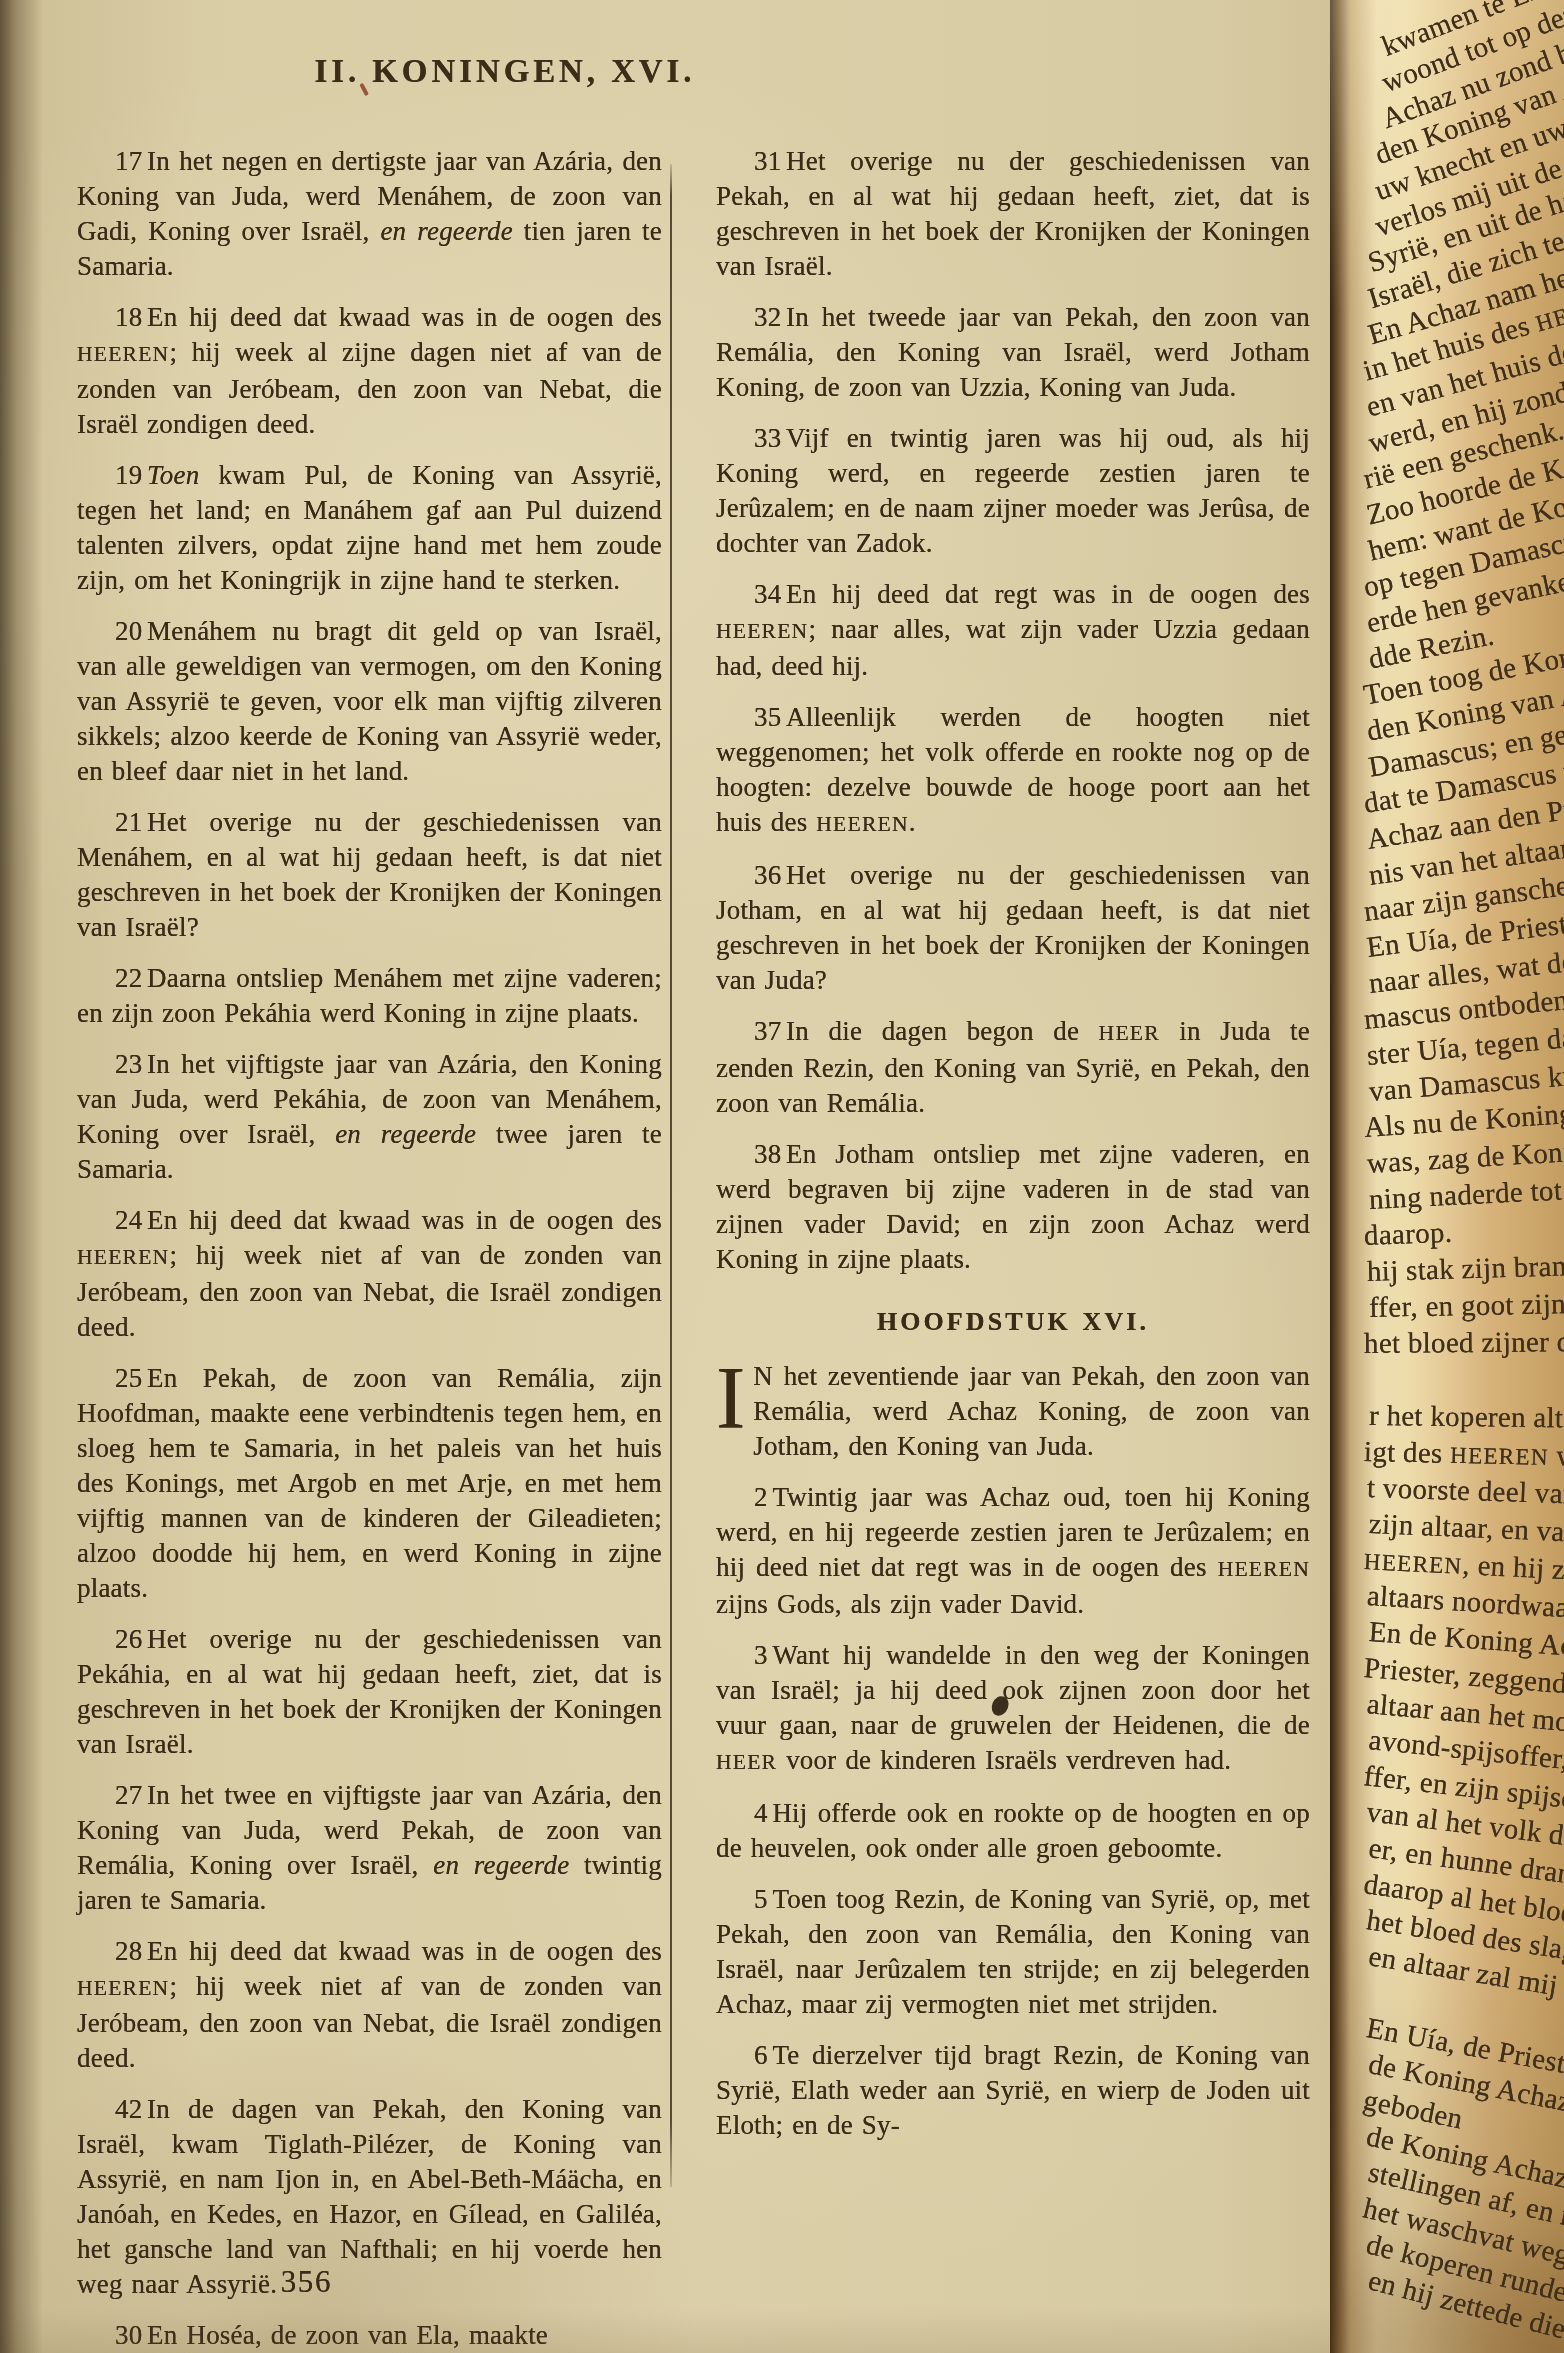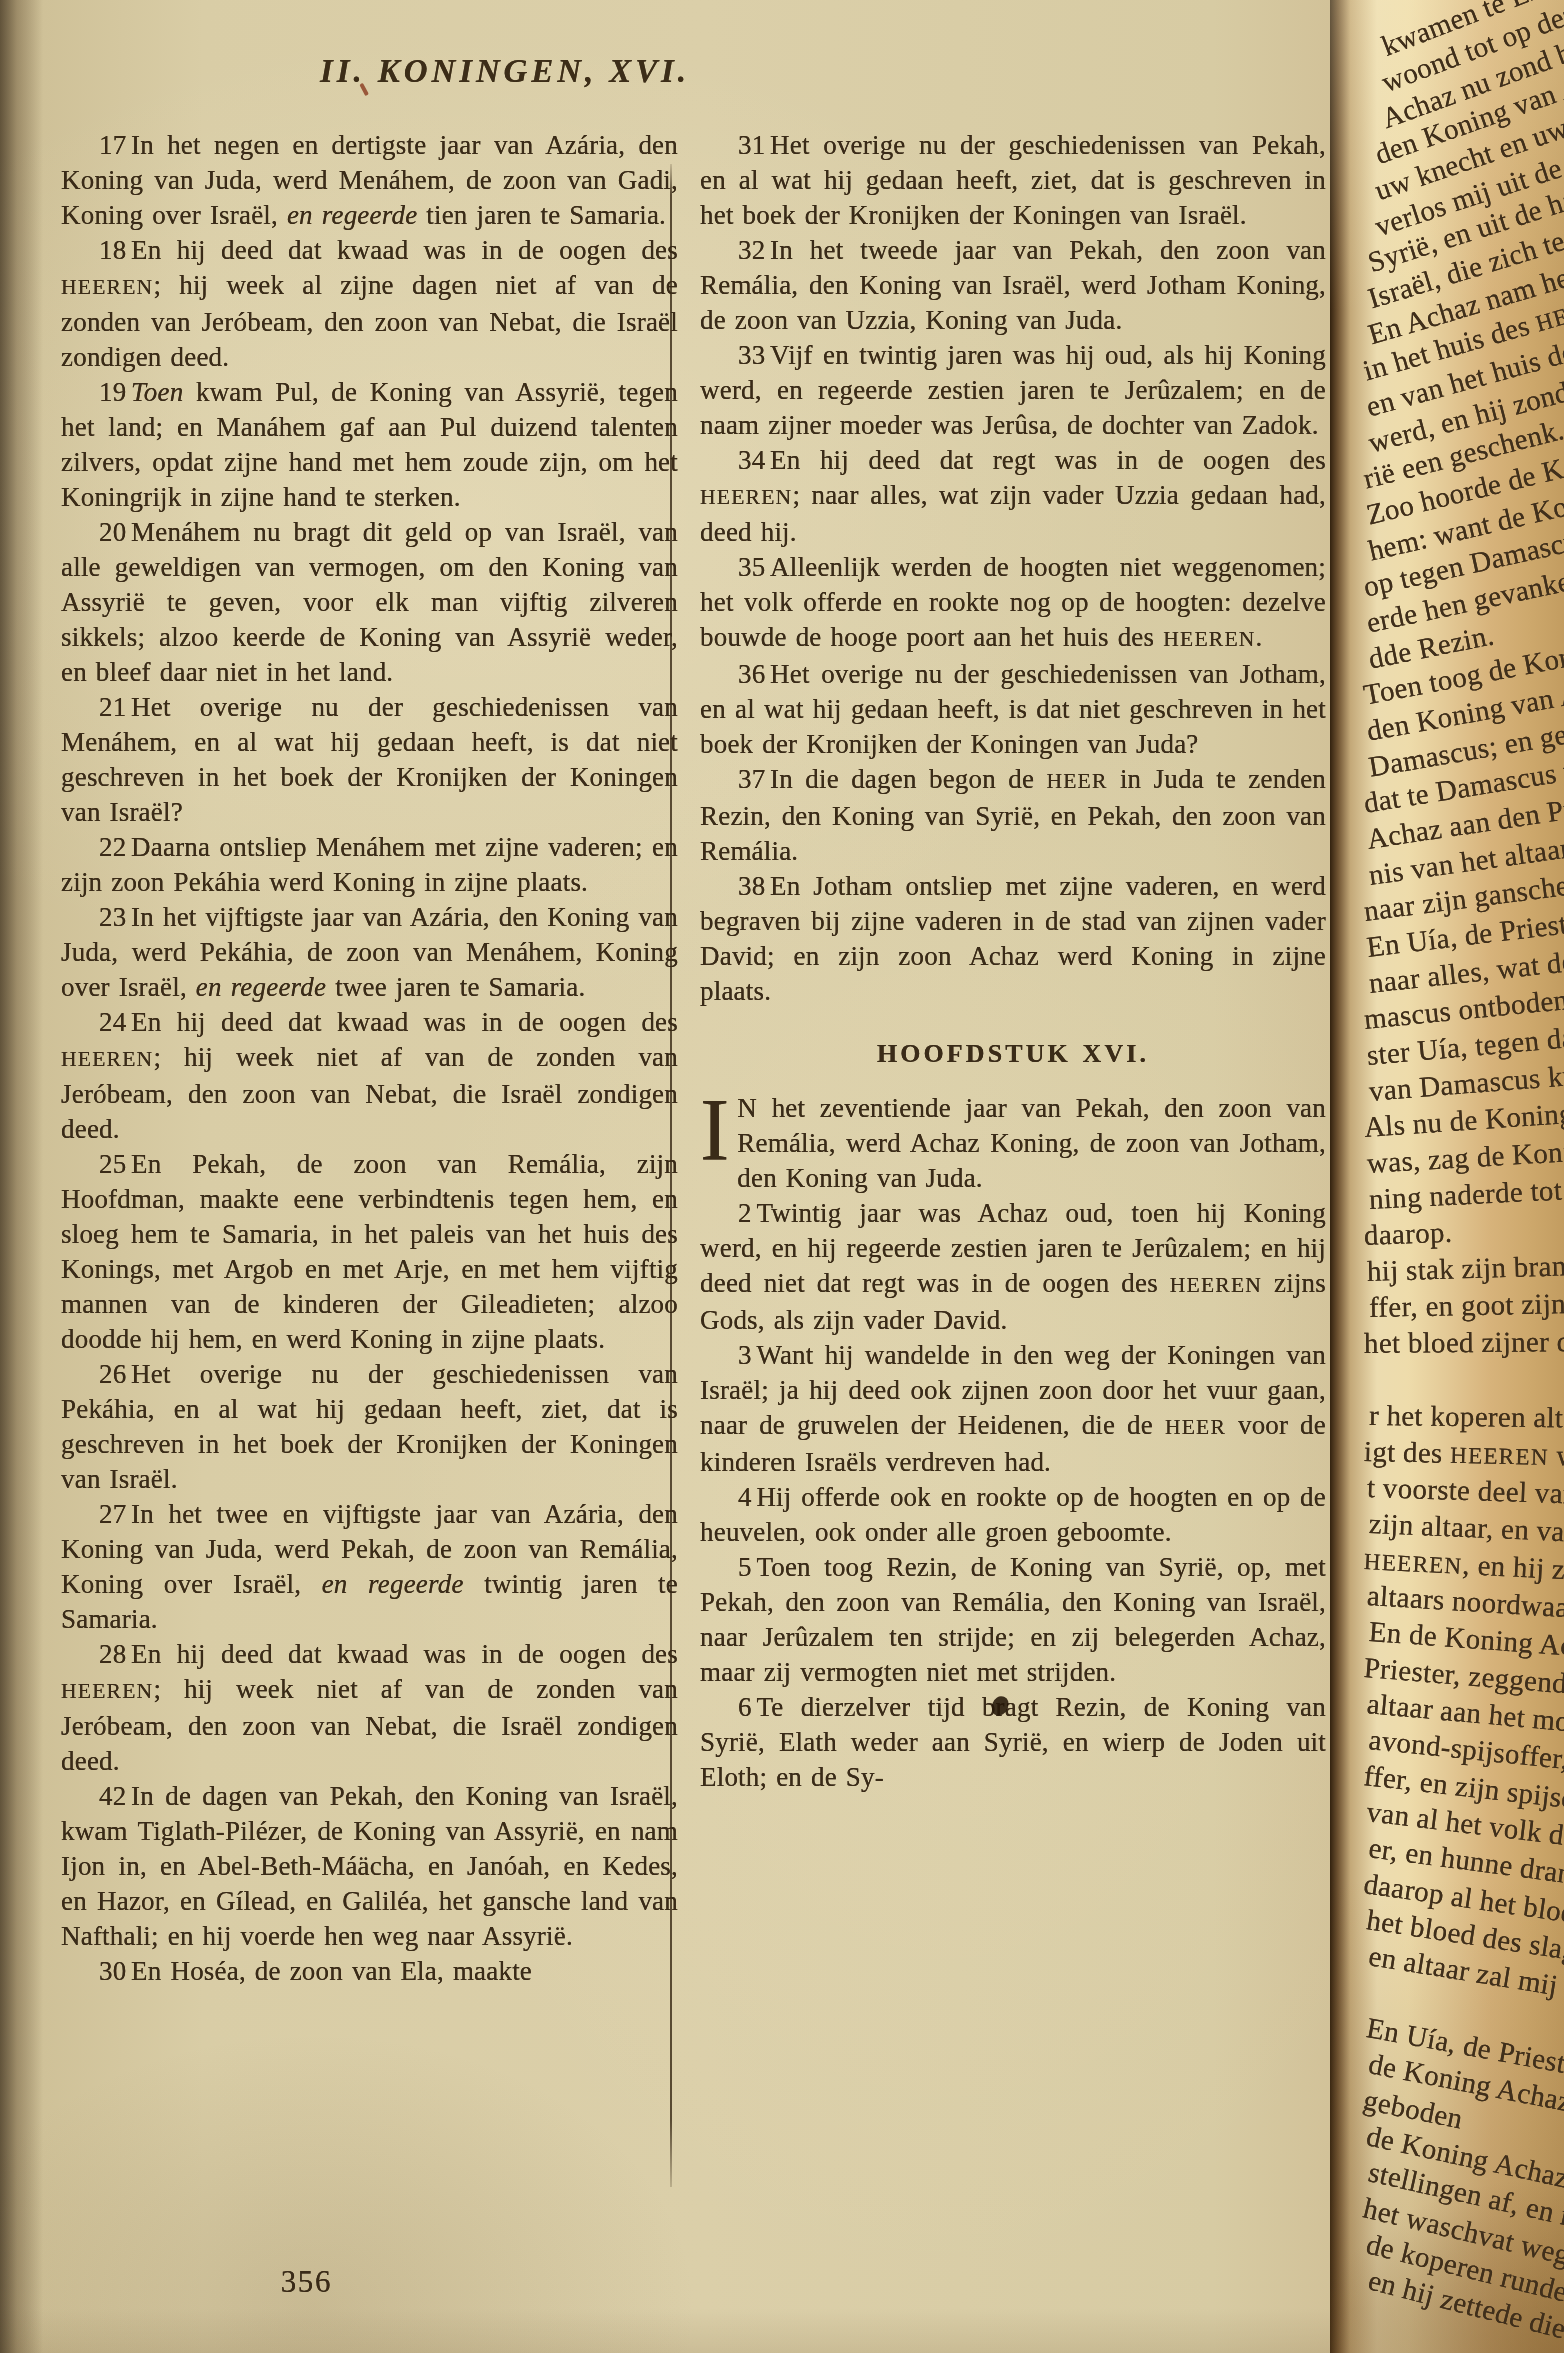--- a/index.html
+++ b/index.html
@@ -12,31 +12,30 @@
       radial-gradient(ellipse 782px 1174px at 60% 62%, rgba(255,246,214,0.16), rgba(255,246,214,0) 72%),
       radial-gradient(ellipse 548px 391px at 20% 98%, rgba(120,95,55,0.18), rgba(120,95,55,0) 70%),
       linear-gradient(90deg, #b3a078 0px, #cfc198 43px, #d9cda6 203px, #dbcfa9 704px, #d7cba3 1213px, #d2c299 1330px),
       #d5c79f;
   }
   .header {
     position:absolute; left:59px; top:53px; width:892px;
     text-align:center; font-size:33px; letter-spacing:3.9px;
     font-weight:bold; color:#3c2d18;
     text-shadow:0 0 0.5px rgba(55,40,20,0.8);
-    font-style:italic;
   }
   .col {
     position:absolute; top:128px;
     font-size:27px; line-height:35px; text-align:justify;
     word-spacing:2px; letter-spacing:0.2px;
     text-shadow:0 0 0.5px rgba(50,35,18,0.9);
   }
   .col-left  { left:61px;  width:617px; }
   .col-right { left:700px; width:626px; }
-  .col p { margin:0; text-indent:38px; }
+  .col p { margin:16px; text-indent:38px; }
   .col p.no-indent { text-indent:0; }
   .vnum { padding-right:4.7px; }
   .sc { font-size:0.8em; letter-spacing:1.2px; }
   .chapter-heading {
     margin:27px 0 20.3px 0; text-align:center; text-indent:0 !important;
     font-size:26px; letter-spacing:3.1px; font-weight:bold;
   }
   .dropcap {
     float:left; font-size:88px; line-height:67px;
     margin:4.7px 7.8px 0 0; font-weight:normal;

